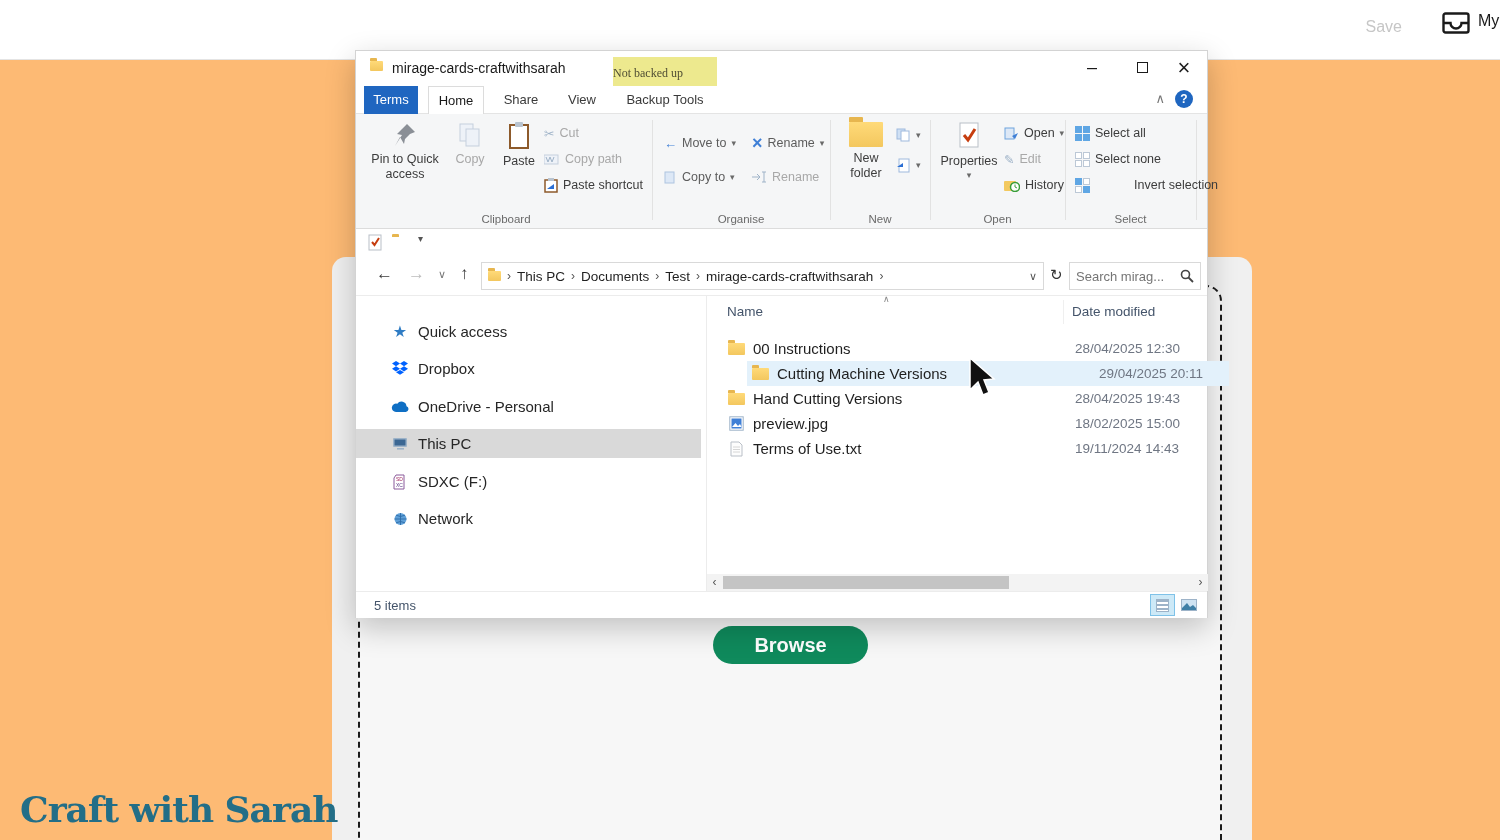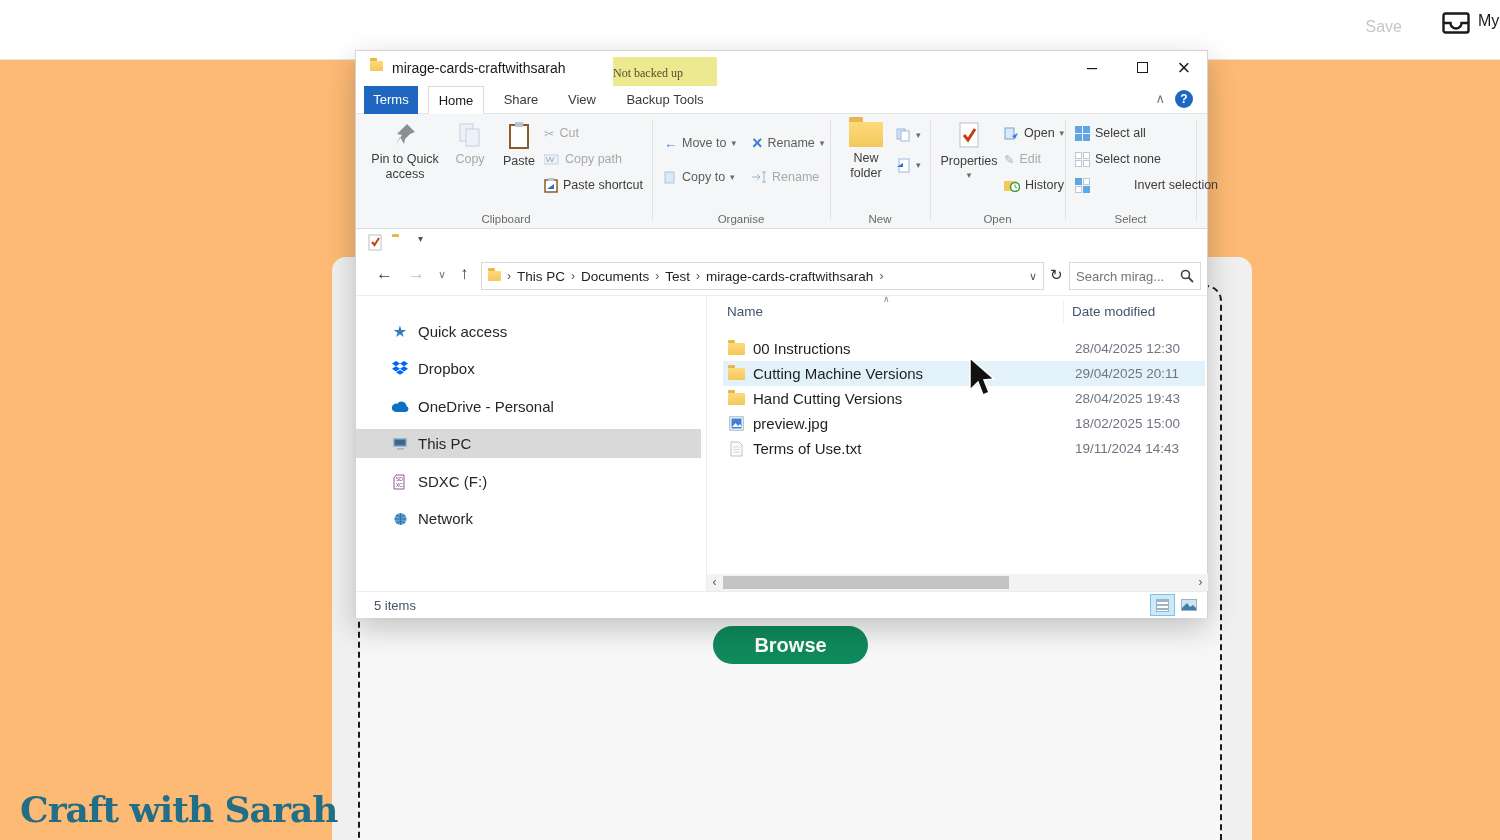--- a/index.html
+++ b/index.html
@@ -431,21 +431,21 @@
         <span id="colsep"></span>
         <span class="colhead" style="left:365px;">Date modified</span>
 
         <div class="frow" style="top:40px;">
           <span class="fico">
               <span class="fold"></span>
             </span>
           <span class="fname">00 Instructions</span>
           <span class="fdate">28/04/2025 12:30</span>
         </div>
-        <div class="frow hover" style="top:65px;">
+        <div class="frow hover" style="top:65px;margin-left:24px;">
           <span class="fico">
               <span class="fold"></span>
             </span>
           <span class="fname">Cutting Machine Versions</span>
           <span class="fdate">29/04/2025 20:11</span>
         </div>
         <div class="frow" style="top:90px;">
           <span class="fico">
               <span class="fold"></span>
             </span>

